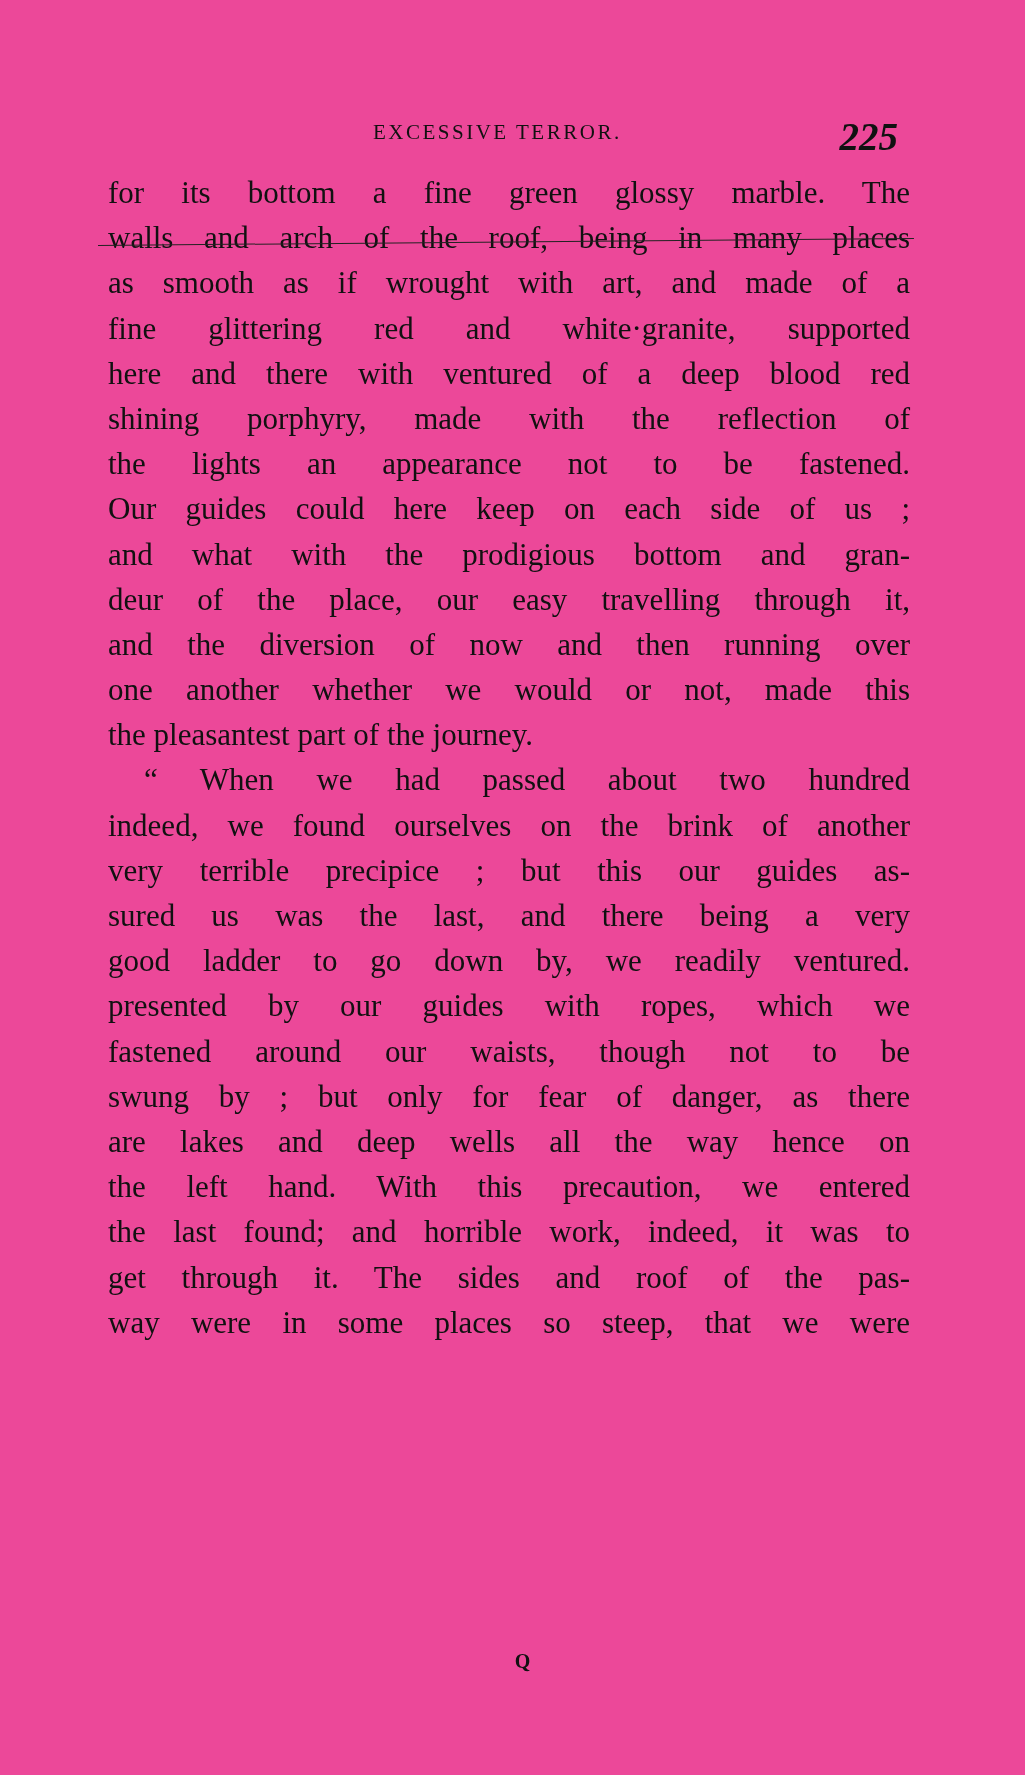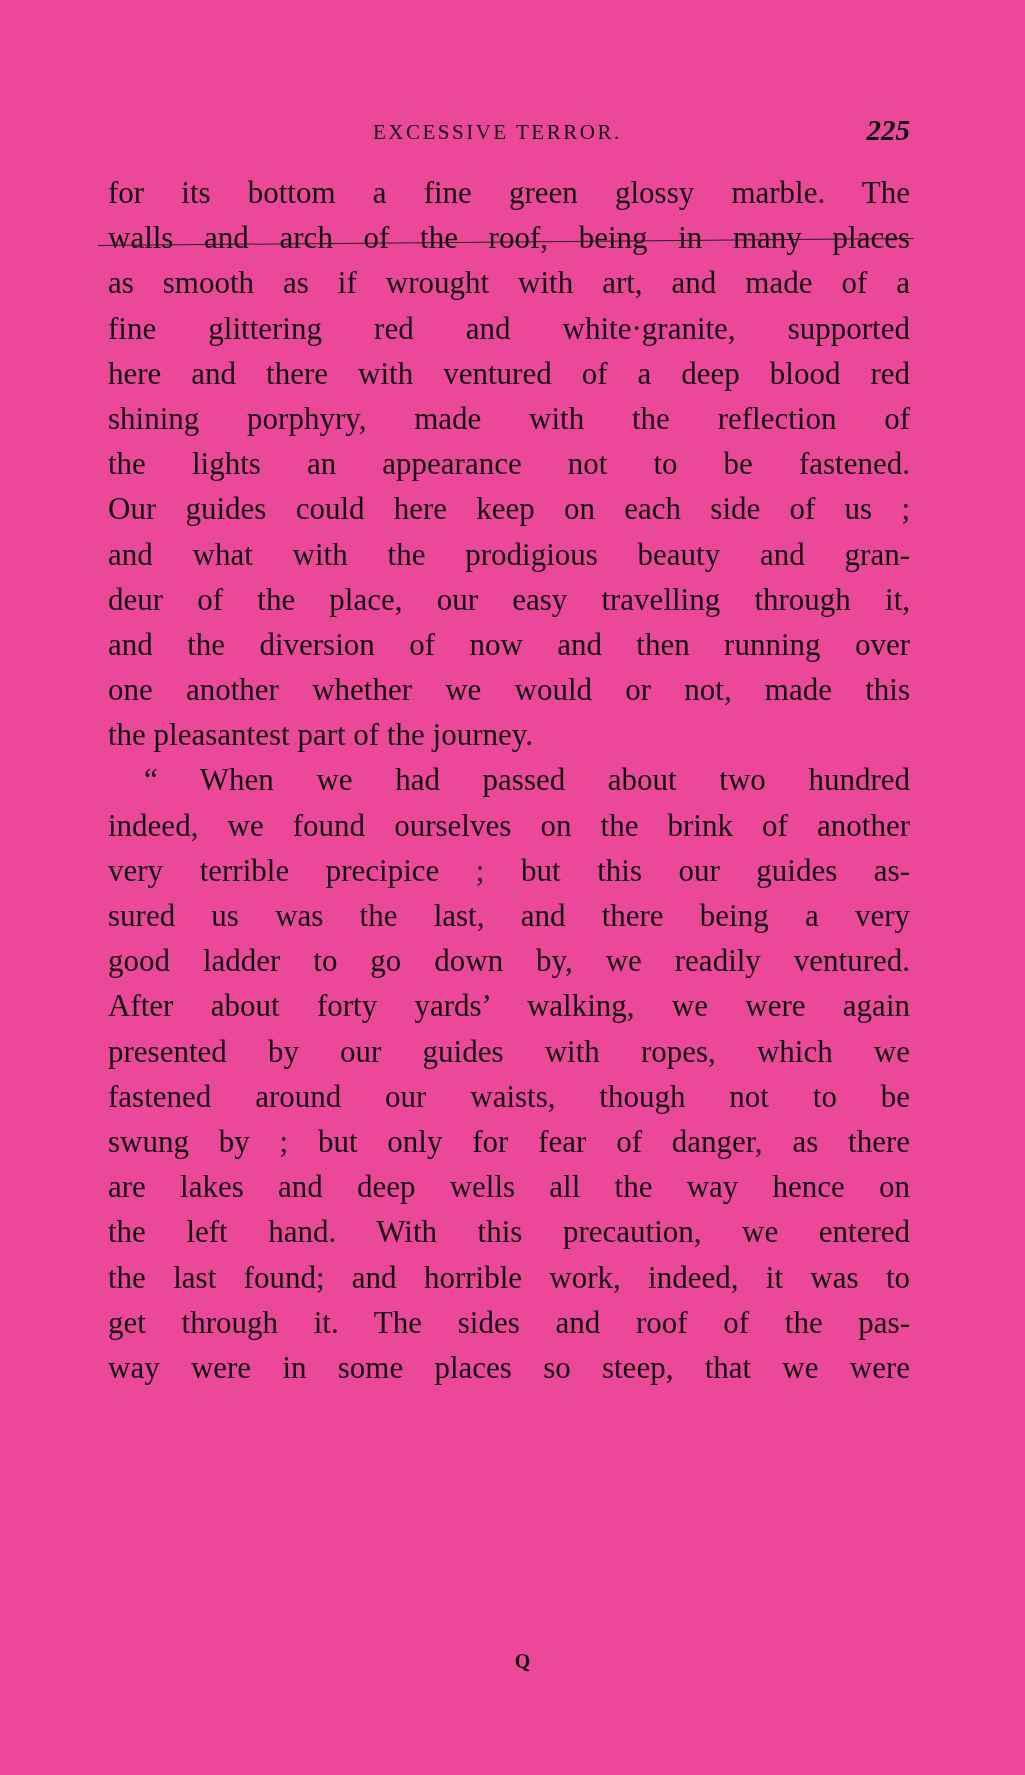--- a/index.html
+++ b/index.html
@@ -33,23 +33,23 @@
     .running-title {
       position: absolute;
       left: 265px;
       top: 0;
       font-size: 21px;
       letter-spacing: 2.5px;
       font-weight: normal;
     }
     .page-number {
       position: absolute;
-      right: 0;
+      right: 12px;
       top: -6px;
-      font-size: 29px;
+      font-size: 39px;
       font-style: italic;
       font-weight: bold;
     }
     .body-text {
       position: absolute;
       left: 108px;
       top: 170px;
       width: 802px;
     }
     .line {
@@ -102,31 +102,30 @@
 
   <div class="body-text">
     <div class="line">for its bottom a fine green glossy marble.   The</div>
     <div class="line ruled">walls and arch of the roof, being in many places</div>
     <div class="line">as smooth as if wrought with art, and made of a</div>
     <div class="line">fine glittering red and white·granite, supported</div>
     <div class="line">here and there with ventured of a deep blood red</div>
     <div class="line">shining porphyry, made with the reflection of</div>
     <div class="line">the lights an appearance not to be fastened.</div>
     <div class="line">Our guides could here keep on each side of us ;</div>
-    <div class="line">and what with the prodigious beauty and gran-</div>
+    <div class="line">and what with the prodigious bottom and gran-</div>
     <div class="line">deur of the place, our easy travelling through it,</div>
     <div class="line">and the diversion of now and then running over</div>
     <div class="line">one another whether we would or not, made this</div>
     <div class="line last">the pleasantest part of the journey.</div>
     <div class="line indent">“ When we had passed about two hundred</div>
     <div class="line">indeed, we found ourselves on the brink of another</div>
     <div class="line">very terrible precipice ; but this our guides as-</div>
     <div class="line">sured us was the last, and there being a very</div>
     <div class="line">good ladder to go down by, we readily ventured.</div>
-    <div class="line">After about forty yards’ walking, we were again</div>
     <div class="line">presented by our guides with ropes, which we</div>
     <div class="line">fastened around our waists, though not to be</div>
     <div class="line">swung by ;  but only for fear of danger, as there</div>
     <div class="line">are lakes and deep wells all the way hence on</div>
     <div class="line">the left hand.  With this precaution, we entered</div>
     <div class="line">the last found; and horrible work, indeed, it was to</div>
     <div class="line">get through it.    The sides and roof of the pas-</div>
     <div class="line">way were in some places so steep, that we were</div>
   </div>
 

